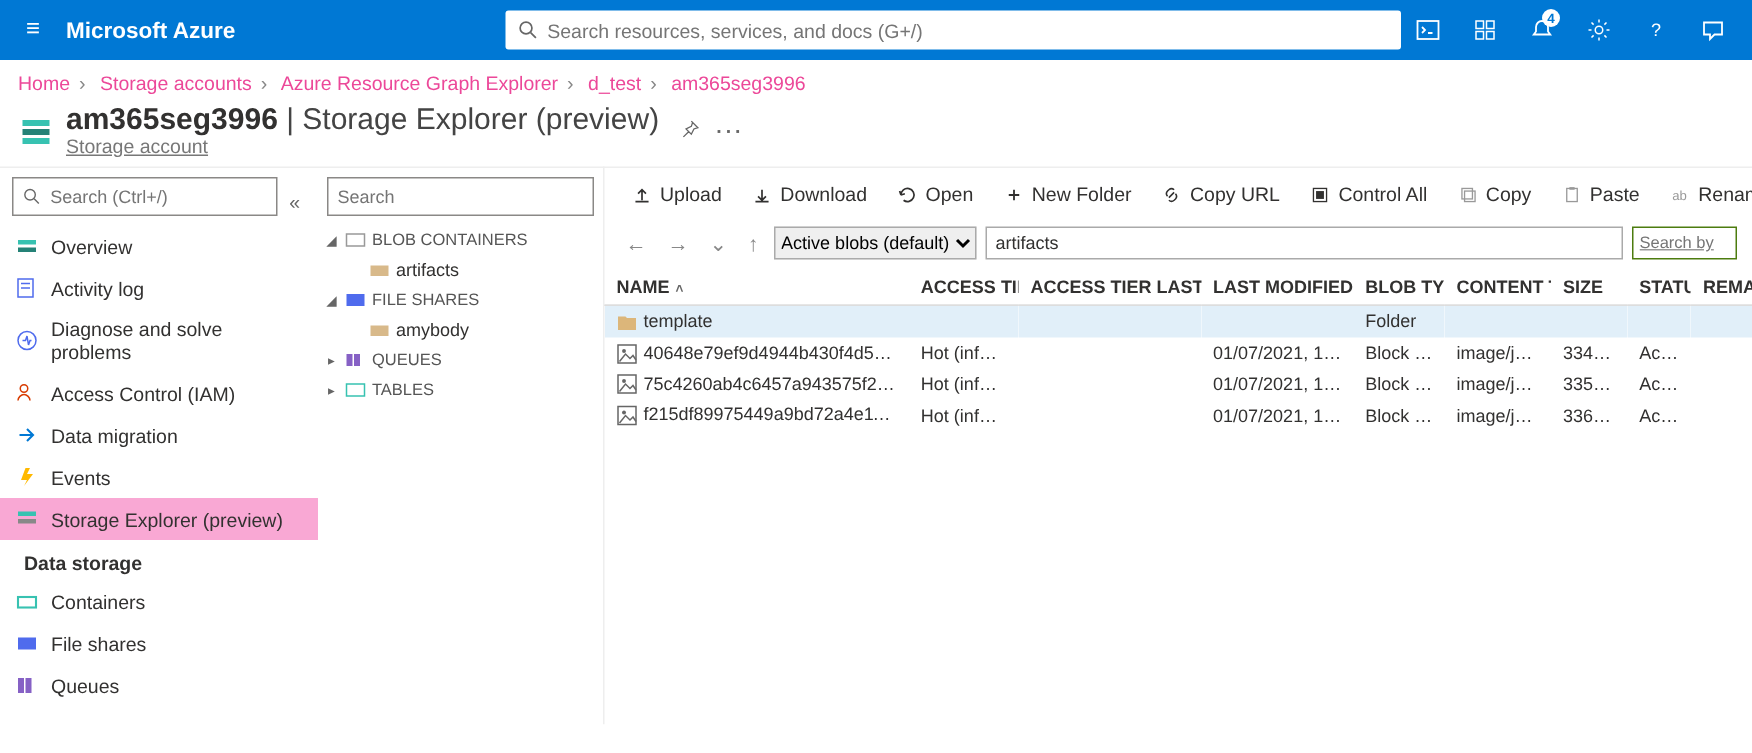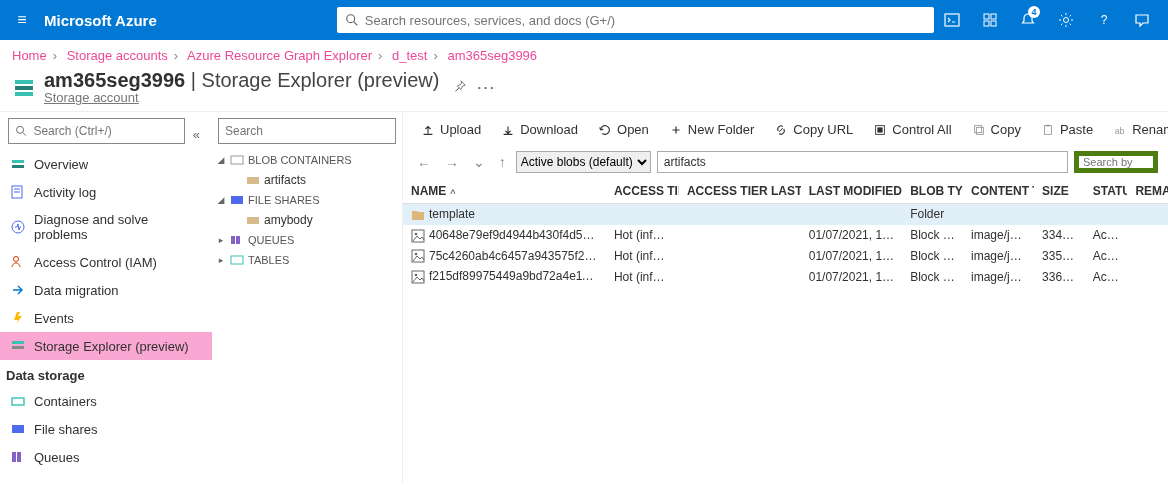--- a/index.html
+++ b/index.html
@@ -34,21 +34,21 @@
 
   
   .main { display: flex; }
   .left { width: 212px; border-top: 1px solid #eee; padding-top: 6px; }
   .left .searchbox { margin: 0 8px 6px 8px; border: 1px solid #8a8886; height: 26px; display:flex; align-items:center; padding:0 6px; }
   .left .searchbox svg { width:14px; height:14px; }
   .left .searchbox input { border:none; outline:none; width:100%; margin-left:6px; font-size:12px;}
   .left-row { display:flex; align-items:center; padding:6px 10px; cursor:pointer; gap:8px; font-size:13px; }
   .left-row.active { background:#f9a8d4; }
   .left-row .ic { width:16px; height:16px; display:flex; align-items:center; justify-content:center; flex-shrink:0;}
-  .left .section-head { padding:8px 10px 4px 6px; font-size:13px; font-weight:600; color:#323130;}
+  .left .section-head { padding:8px 10px 4px 16px; font-size:13px; font-weight:600; color:#323130;}
   .chevrons { float:right; color:#666; margin-right:12px; margin-top:8px; cursor:pointer;}
 
   
   .tree { width: 190px; border-top:1px solid #eee; padding-top:6px;}
   .tree .searchbox { margin: 0 6px 6px 6px; border: 1px solid #8a8886; height: 26px; display:flex; align-items:center; padding:0 6px; }
   .tree .searchbox input { border:none; outline:none; width:100%; font-size:12px; color:#999;}
   .tree-item { display:flex; align-items:center; padding:3px 4px; cursor:pointer; font-size:12px; gap:4px;}
   .tree-item .caret { width:10px; text-align:center; color:#666; font-size:9px;}
   .tree-item .ticon2 { width:14px; height:14px; display:flex; align-items:center; justify-content:center;}
   .tree-item.group { text-transform: uppercase; font-size:11px; color:#555;}
@@ -57,21 +57,21 @@
   
   .content { flex:1; border-top:1px solid #eee; border-left:1px solid #eee; min-width:0;}
   .toolbar { display:flex; align-items:center; padding:6px 10px; gap:4px; flex-wrap:nowrap; overflow:hidden;}
   .tbtn { display:flex; align-items:center; gap:5px; padding:4px 8px; cursor:pointer; font-size:13px; color:#323130; white-space:nowrap;}
   .tbtn svg, .tbtn .glyph { width:14px; height:14px; }
   
   .navrow { display:flex; align-items:center; padding:4px 10px 6px 10px; gap:6px;}
   .navrow .navbtn { color:#888; cursor:pointer; padding:2px 4px; font-size:14px;}
   .navrow select { font-size:12px; height:22px; border:1px solid #aaa;}
   .navrow .path { flex:1; border:1px solid #aaa; height:22px; font-size:12px; padding:2px 6px; display:flex; align-items:center;}
-  .navrow .filter { width:84px; border:5px solid #4d7c0f; height:22px; font-size:11px; padding:2px 4px; color:#999;}
+  .navrow .filter { width:70px; border:1px solid #4d7c0f; height:22px; font-size:11px; padding:2px 4px; color:#999;text-decoration:underline;}
 
   
   table { width:100%; border-collapse:collapse; font-size:12px; table-layout:fixed;}
   thead th { text-align:left; font-weight:600; padding:5px 8px; border-bottom:1px solid #ddd; color:#323130; white-space:nowrap; overflow:hidden;}
   tbody td { padding:3px 8px; color:#323130; white-space:nowrap; overflow:hidden; text-overflow:ellipsis;}
   tbody tr.sel { background:#e1eff9;}
   .file-ic { display:inline-flex; width:14px; height:14px; margin-right:4px; vertical-align:middle;}
   .folder-ic svg { fill:#dcb67a;}
   .sort-caret { font-size:9px; margin-left:4px; color:#666;}
 </style>

